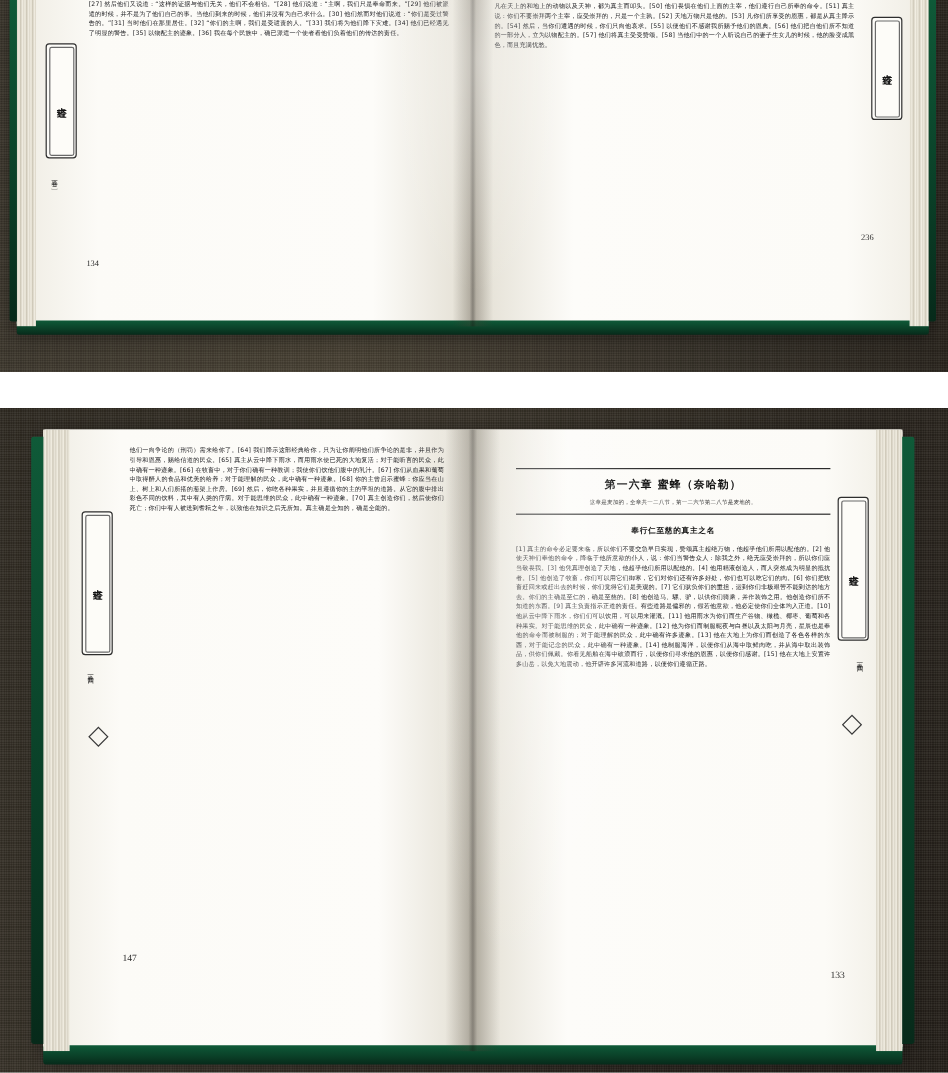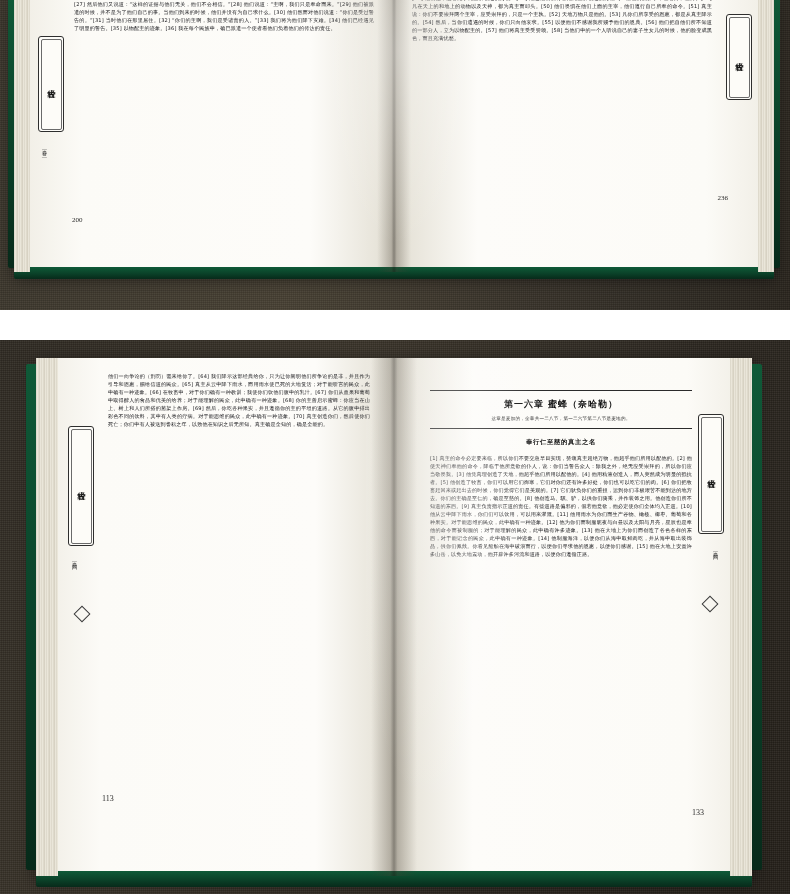--- a/index.html
+++ b/index.html
@@ -217,21 +217,21 @@
         <div class="leaf left">
           <div class="page-edge" style="left:0;"></div>
 
           <div class="cartouche" style="left:24px; top:42px; height:96px;">
             <span class="ct-label">古经</span>
           </div>
           <div class="side-vol" style="left:28px; top:152px;">卷一三</div>
 
           <div class="txtblock cn" style="left:60px; top:6px; width:300px; height:206px;">[27] 然后他们又说道：“这样的证据与他们无关，他们不会相信。”[28] 他们说道：“主啊，我们只是奉命而来。”[29] 他们被派遣的时候，并不是为了他们自己的事。当他们到来的时候，他们并没有为自己求什么。[30] 他们然而对他们说道：“你们是受过警告的。”[31] 当时他们在那里居住。[32] “你们的主啊，我们是受谴责的人。”[33] 我们将为他们降下灾难。[34] 他们已经遇见了明显的警告。[35] 以物配主的迹象。[36] 我在每个民族中，确已派遣一个使者看他们负着他们的传达的责任。</div>
 
-          <div class="folio" style="left:58px; top:222px;">200</div>
+          <div class="folio" style="left:58px; top:222px;">134</div>
         </div>
 
         <div class="leaf right">
           <div class="page-edge" style="right:0;"></div>
 
           <div class="txtblock cn" style="left:18px; top:0px; width:300px; height:200px;">[46] 他们是不是看见了真主所创造的万物？[47] 难道他们没有看见真主所创造的万物吗？物他们的影子，在右方和左方。[48] 凡在天上的和地上的动物以及天神，都为真主而叩头。[50] 他们畏惧在他们上面的主宰，他们遵行自己所奉的命令。[51] 真主说：你们不要崇拜两个主宰，应受崇拜的，只是一个主孰。[52] 天地万物只是他的。[53] 凡你们所享受的恩惠，都是从真主降示的。[54] 然后，当你们遭遇的时候，你们只向他哀求。[55] 以便他们不感谢我所赐予他们的恩典。[56] 他们把自他们所不知道的一部分人，立为以物配主的。[57] 他们将真主受受赞颂。[58] 当他们中的一个人听说自己的妻子生女儿的时候，他的脸变成黑色，而且充满忧愁。</div>
 
           <div class="cartouche" style="right:22px; top:20px; height:86px;">
             <span class="ct-label">古经</span>
           </div>
@@ -262,21 +262,21 @@
           <div class="page-edge" style="left:0; width:22px;"></div>
 
           <div class="cartouche" style="left:32px; top:68px; height:120px;">
             <span class="ct-label">古经</span>
           </div>
           <div class="side-vol" style="left:36px; top:200px;">卷一四</div>
           <div class="mini-ornament" style="left:40px; top:250px;"></div>
 
           <div class="txtblock cn" style="left:72px; top:14px; width:262px; height:404px;">他们一向争论的（刑罚）需来给你了。[64] 我们降示这部经典给你，只为让你阐明他们所争论的是非，并且作为引导和恩惠，赐给信道的民众。[65] 真主从云中降下雨水，而用雨水使已死的大地复活；对于能听言的民众，此中确有一种迹象。[66] 在牧畜中，对于你们确有一种教训；我使你们饮他们腹中的乳汁。[67] 你们从血果和葡萄中取得醉人的食品和优美的给养；对于能理解的民众，此中确有一种迹象。[68] 你的主曾启示蜜蜂：你应当在山上、树上和人们所搭的葱架上作房。[69] 然后，你吃各种果实，并且遵循你的主的平坦的道路。从它的腹中排出彩色不同的饮料，其中有人类的疗病。对于能思维的民众，此中确有一种迹象。[70] 真主创造你们，然后使你们死亡；你们中有人被送到耆耘之年，以致他在知识之后无所知。真主确是全知的，确是全能的。</div>
 
-          <div class="folio" style="left:66px; top:436px; font-size:8px;">113</div>
+          <div class="folio" style="left:66px; top:436px; font-size:8px;">147</div>
         </div>
 
         <div class="leaf right">
           <div class="page-edge" style="right:0; width:22px;"></div>
 
           <div class="chapter-rule" style="left:36px; top:32px; width:262px;"></div>
           <div class="chapter-title" style="left:36px; top:40px; width:262px;">第一六章  蜜蜂（奈哈勒）</div>
           <div class="chapter-sub" style="left:36px; top:58px; width:262px;">这章是麦加的，全章共一二八节，第一二六节第二八节是麦地的。</div>
           <div class="chapter-rule" style="left:36px; top:70px; width:262px;"></div>
 

